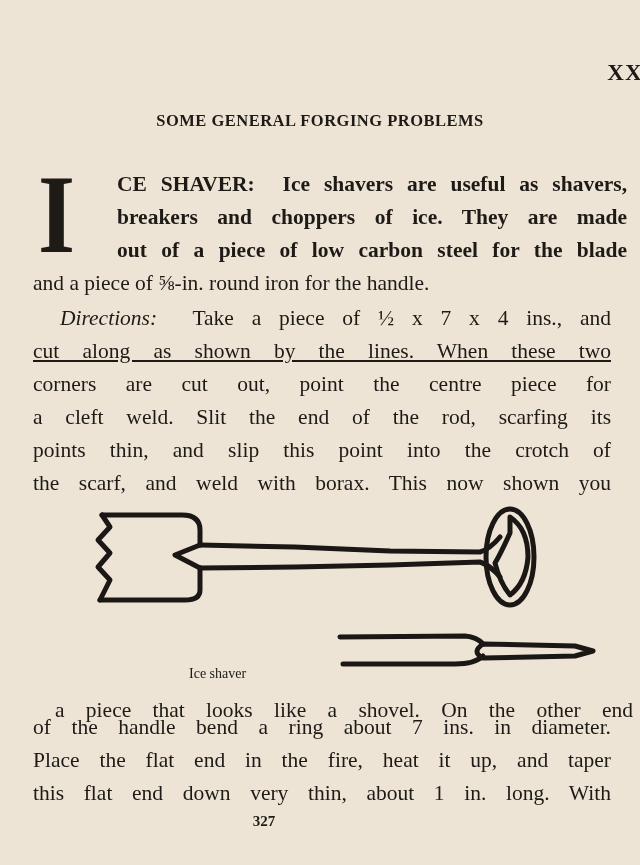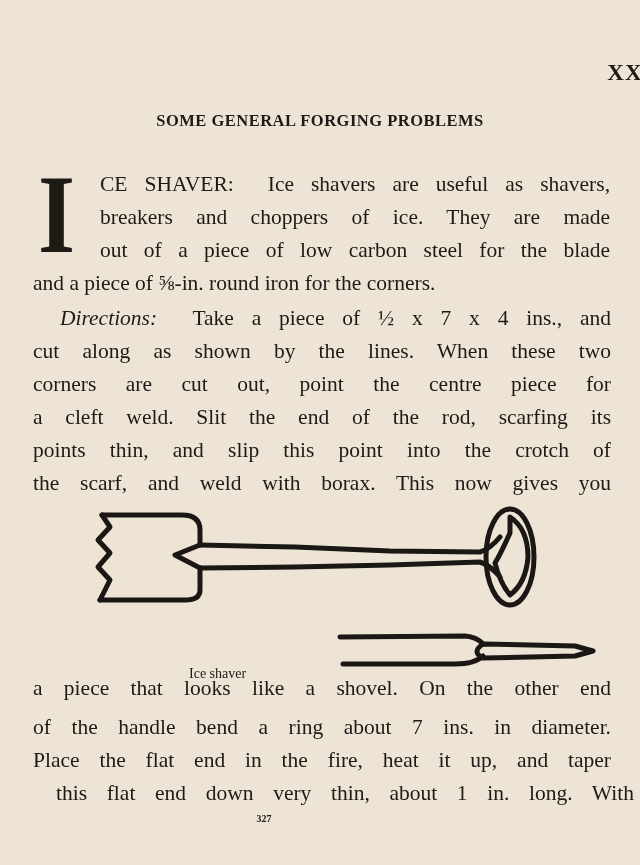--- a/index.html
+++ b/index.html
@@ -17,58 +17,58 @@
   .chapter-title {
     position:absolute; top:111px; left:0; width:640px; text-align:center;
     font-size:16.5px; font-weight:bold; letter-spacing:0.5px;
   }
   .line {
     position:absolute; left:33px; width:578px;
     font-size:21.5px; line-height:33px; white-space:nowrap;
     text-align:justify; text-align-last:justify;
   }
   .line.indent { left:60px; width:551px; }
-  .line.dc { left:100px; width:510px; }
+  .line.dc { left:117px; width:510px;font-weight:bold; }
   .line.last { text-align-last:left; }
   .dropcap {
     position:absolute; left:38px; top:170px;
     font-size:112px; line-height:88px; font-weight:bold;
     height:88px; overflow:hidden;
     transform:scaleX(0.85); transform-origin:left top;
   }
   .caption {
     position:absolute; left:189px; top:666px;
     font-size:14px;
   }
   .page-number {
     position:absolute; top:813px; left:0; width:528px; text-align:center;
-    font-size:10px; font-weight:bold;
+    font-size:15px; font-weight:bold;
   }
   svg { position:absolute; }
   i.it { font-style:italic; }
 </style>
 </head>
 <body>
 
 <div class="chapter-num">XXVII</div>
 <div class="chapter-title">SOME GENERAL FORGING PROBLEMS</div>
 
 <div class="dropcap">I</div>
 
 <div class="line dc" style="top:168px;"><span style="font-style:normal;">CE SHAVER:</span>&nbsp; <span>Ice shavers are useful as shavers,</span></div>
 <div class="line dc" style="top:201px;">breakers and choppers of ice.  They are made</div>
 <div class="line dc" style="top:234px;">out of a piece of low carbon steel for the blade</div>
-<div class="line last" style="top:267px;">and a piece of ⅝-in. round iron for the corners.</div>
+<div class="line last" style="top:267px;">and a piece of ⅝-in. round iron for the handle.</div>
 
 <div class="line indent" style="top:302px;"><i class="it">Directions:</i>&nbsp; <span>Take a piece of ½ x 7 x 4 ins., and</span></div>
-<div class="line" style="top:335px;">cut along as shown by the lines.  When these two</div>
+<div class="line" style="top:335px;text-decoration:underline;">cut along as shown by the lines.  When these two</div>
 <div class="line" style="top:368px;font-family:Liberation Serif, serif;">corners are cut out, point the centre piece for</div>
 <div class="line" style="top:401px;">a cleft weld.  Slit the end of the rod, scarfing its</div>
 <div class="line" style="top:434px;">points thin, and slip this point into the crotch of</div>
-<div class="line" style="top:467px;">the scarf, and weld with borax.  This now gives you</div>
+<div class="line" style="top:467px;">the scarf, and weld with borax.  This now shown you</div>
 
 <svg style="left:90px;top:505px;" width="470" height="110" viewBox="0 0 470 110">
   <g fill="none" stroke="#1a1714" stroke-width="5" stroke-linecap="round" stroke-linejoin="round">
     <path d="M12,10 L92,10 Q110,10 110,25 L110,40"></path>
     <path d="M110,63 L110,85 Q110,95 95,95 L10,95"></path>
     <path d="M12,10 L20,22 L8,35 L20,48 L8,62 L20,75 L10,95"></path>
     <path d="M110,40 L205,42 L300,46 L390,47 Q400,44 410,32"></path>
     <path d="M110,63 L205,62 L300,60 L390,57 Q400,60 410,72"></path>
     <path d="M110,40 L85,50 L110,63"></path>
     <ellipse cx="420" cy="52" rx="24" ry="48"></ellipse>
@@ -79,18 +79,18 @@
 <div class="caption">Ice shaver</div>
 
 <svg style="left:335px;top:628px;" width="270" height="50" viewBox="0 0 270 50">
   <g fill="none" stroke="#1a1714" stroke-width="5" stroke-linecap="round" stroke-linejoin="round">
     <path d="M5,9 L130,8 Q142,9 148,16"></path>
     <path d="M8,36 L120,36 Q140,36 148,28"></path>
     <path d="M148,16 L240,18 L258,23 L240,28 L148,30 Q136,24 148,16 Z"></path>
   </g>
 </svg>
 
-<div class="line" style="top:672px;">a piece that looks like a shovel.  On the other end</div>
+<div class="line" style="top:694px;margin-left:22px;">a piece that looks like a shovel.  On the other end</div>
 <div class="line" style="top:711px;">of the handle bend a ring about 7 ins. in diameter.</div>
 <div class="line" style="top:744px;font-family:Liberation Serif, serif;">Place the flat end in the fire, heat it up, and taper</div>
-<div class="line" style="top:777px;margin-left:23px;">this flat end down very thin, about 1 in. long.  With</div>
+<div class="line" style="top:777px;">this flat end down very thin, about 1 in. long.  With</div>
 
 <div class="page-number">327</div>
 
 </body></html>

